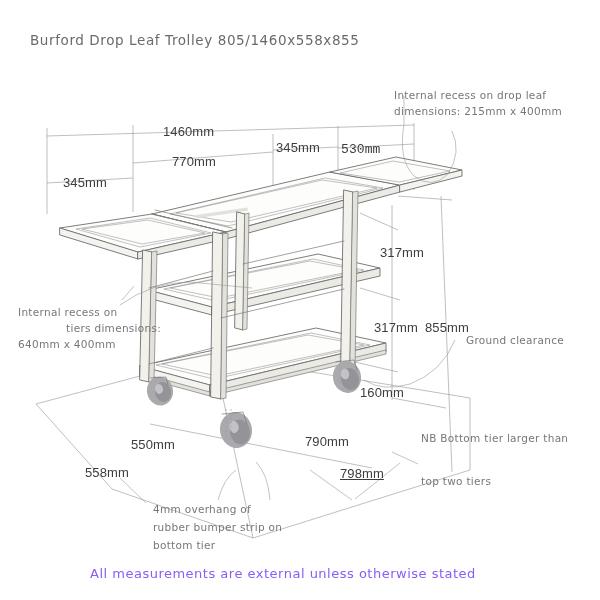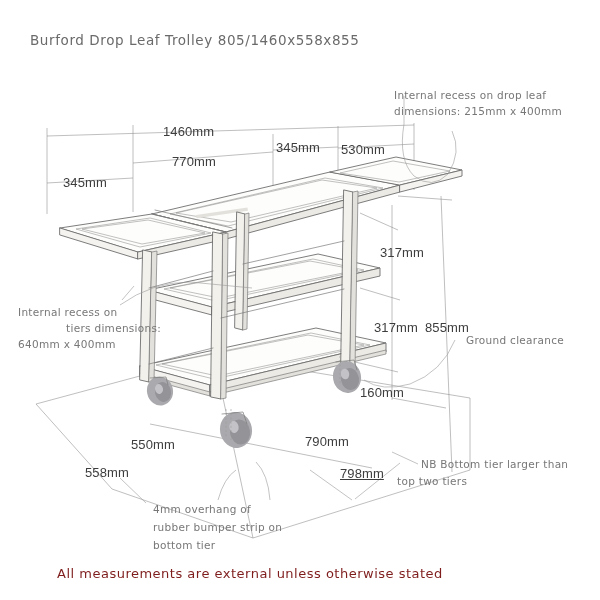--- a/index.html
+++ b/index.html
@@ -44,22 +44,23 @@
   }
   .title {
     font-family: "DejaVu Sans", sans-serif;
     font-size: 13.5px;
     color: #6a6a6a;
     letter-spacing: 0.6px;
   }
   .footer {
     font-family: "DejaVu Sans", sans-serif;
     font-size: 13px;
-    color: #7f1d1d;
+    color: #8b5cf6;
     letter-spacing: 0.5px;
+    margin-left: 33px;
   }
   
   .dim {
     font-family: "Liberation Sans", sans-serif;
     font-size: 13px;
     color: #3d3d3d;
     letter-spacing: 0.1px;
   }
 </style>
 </head>
@@ -238,21 +239,21 @@
       <path class="leader" d="M418,464 L392,452"></path>
     </g>
   </svg>
 
   <div class="txt title" style="left:30px; top:32px;">Burford Drop Leaf Trolley 805/1460x558x855</div>
 
   <div class="txt dim" style="left:163px; top:124px;">1460mm</div>
   <div class="txt dim" style="left:172px; top:154px;">770mm</div>
   <div class="txt dim" style="left:63px; top:175px;">345mm</div>
   <div class="txt dim" style="left:276px; top:140px;">345mm</div>
-  <div class="txt dim" style="left:341px; top:142px;">530mm</div>
+  <div class="txt dim" style="left:341px; top:142px;font-family:Liberation Mono, monospace;">530mm</div>
 
   <div class="txt dim" style="left:380px; top:245px;">317mm</div>
   <div class="txt dim" style="left:374px; top:320px;">317mm</div>
   <div class="txt dim" style="left:360px; top:378px;margin-top:7px;">160mm</div>
   <div class="txt dim" style="left:425px; top:320px;text-align:right;">855mm</div>
 
   <div class="txt dim" style="left:131px; top:437px;">550mm</div>
   <div class="txt dim" style="left:85px; top:465px;">558mm</div>
   <div class="txt dim" style="left:305px; top:434px;">790mm</div>
   <div class="txt dim" style="left:340px; top:466px;text-decoration:underline;">798mm</div>
@@ -266,22 +267,22 @@
     <div class="txt note" style="left:18px; top:306px;">Internal recess on</div>
     <div class="txt note" style="left:18px; top:322px;margin-left:48px;">tiers dimensions:</div>
     <div class="txt note" style="left:18px; top:338px;">640mm x 400mm</div>
   </div>
 
   <div>
     <div class="txt note" style="left:466px; top:334px;">Ground clearance</div>
   </div>
 
   <div>
-    <div class="txt note" style="left:421px; top:458px;">NB Bottom tier larger than</div>
-    <div class="txt note" style="left:397px; top:475px;">top two tiers</div>
+    <div class="txt note" style="left:421px; top:432px;">NB Bottom tier larger than</div>
+    <div class="txt note" style="left:421px; top:475px;">top two tiers</div>
   </div>
 
   <div>
     <div class="txt note" style="left:153px; top:503px;">4mm overhang of</div>
     <div class="txt note" style="left:153px; top:521px;">rubber bumper strip on</div>
     <div class="txt note" style="left:153px; top:539px;">bottom tier</div>
   </div>
 
   <div class="txt footer" style="left:57px; top:566px;">All measurements are external unless otherwise stated</div>
 

